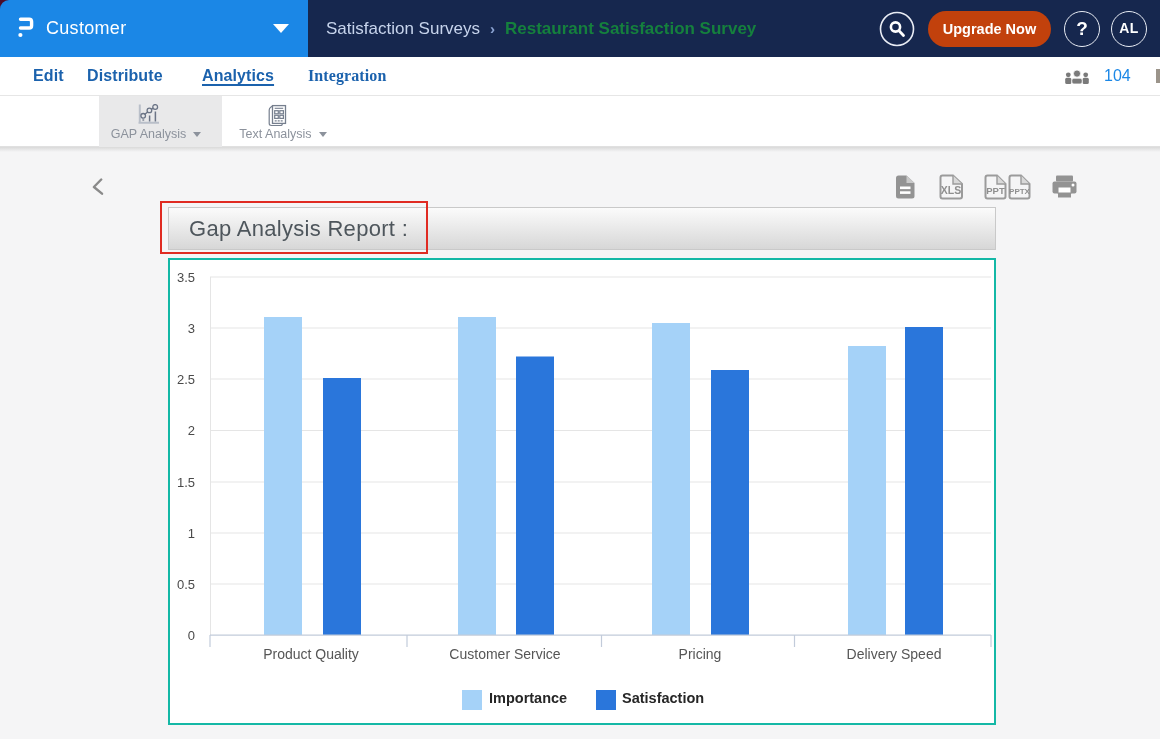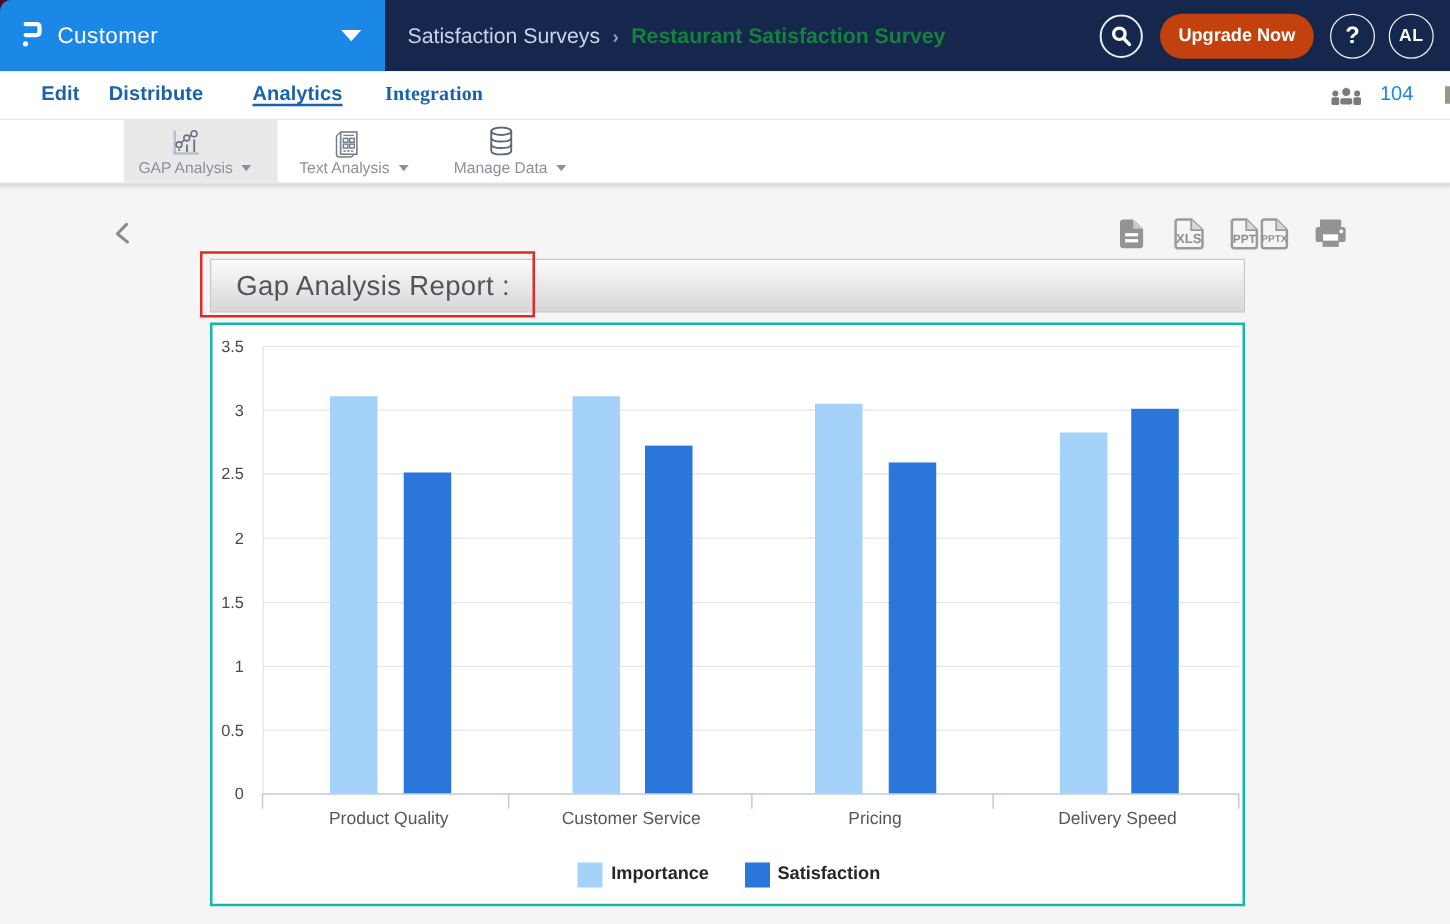--- a/index.html
+++ b/index.html
@@ -93,31 +93,20 @@
       <rect x="5.5" y="1.6" width="13" height="17.8" fill="#fff" stroke="#767f8e" stroke-width="1.3"></rect>
       <line x1="7.7" y1="4.3" x2="16.2" y2="4.3" stroke="#767f8e" stroke-width="1.1"></line>
       <rect x="7.7" y="6.7" width="3.6" height="3.1" fill="none" stroke="#767f8e" stroke-width="1.2"></rect>
       <rect x="12.8" y="6.7" width="3.6" height="3.1" fill="none" stroke="#767f8e" stroke-width="1.2"></rect>
       <rect x="7.7" y="11.3" width="3.6" height="3.1" fill="none" stroke="#767f8e" stroke-width="1.2"></rect>
       <rect x="12.8" y="11.3" width="3.6" height="3.1" fill="none" stroke="#767f8e" stroke-width="1.2"></rect>
       <line x1="7.7" y1="16.8" x2="16.2" y2="16.8" stroke="#767f8e" stroke-width="1.2" stroke-dasharray="2 1"></line>
     </svg>
     <div class="toollabel">Text Analysis<span class="tcaret"></span></div>
   </div>
-  <div class="toolitem" style="left:358px;width:100px;">
-    <svg class="abs" style="left:33px;top:5px;" width="20" height="24" viewBox="0 0 20 24">
-      <g fill="none" stroke="#5e6774" stroke-width="1.5">
-        <ellipse cx="10" cy="4" rx="8" ry="3"></ellipse>
-        <path d="M2 4 V19.5 Q2 22.5 10 22.5 Q18 22.5 18 19.5 V4"></path>
-        <path d="M2 9.2 Q2 12.2 10 12.2 Q18 12.2 18 9.2"></path>
-        <path d="M2 14.4 Q2 17.4 10 17.4 Q18 17.4 18 14.4"></path>
-      </g>
-    </svg>
-    <div class="toollabel">Manage Data<span class="tcaret"></span></div>
-  </div>
 </div>
 <div class="toolshadow"></div>
 
 <svg class="abs" style="left:92px;top:177px;" width="12" height="18" viewBox="0 0 12 18">
   <path d="M9.2 2.5 L1.9 10 L10 16.7" fill="none" stroke="#8a8a8a" stroke-width="2.4" stroke-linecap="round" stroke-linejoin="round"></path>
 </svg>
 
 <svg class="abs" style="left:893px;top:173px;" width="190" height="28" viewBox="0 0 190 28">
 
   <g>

